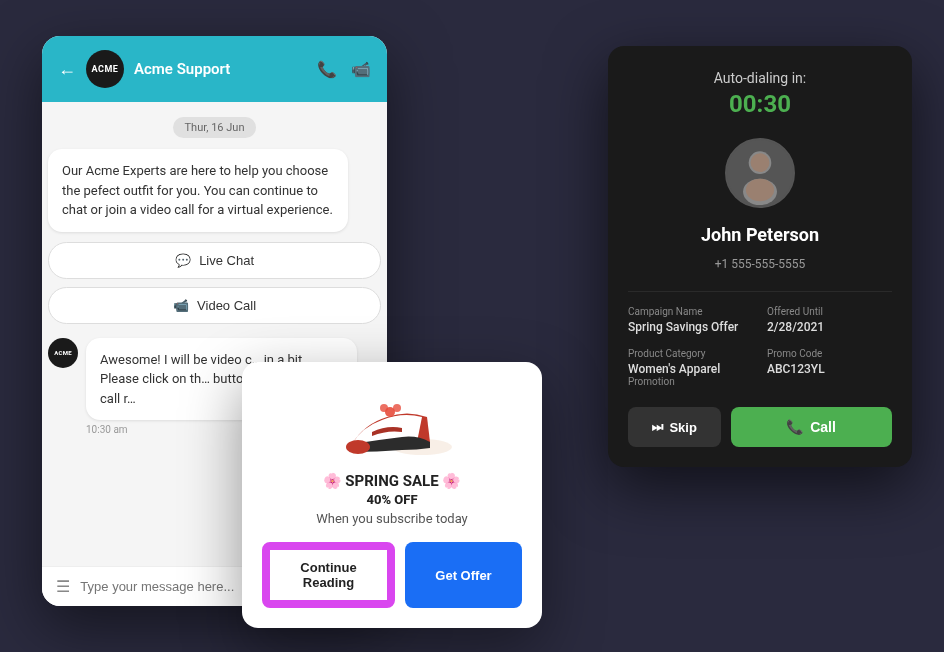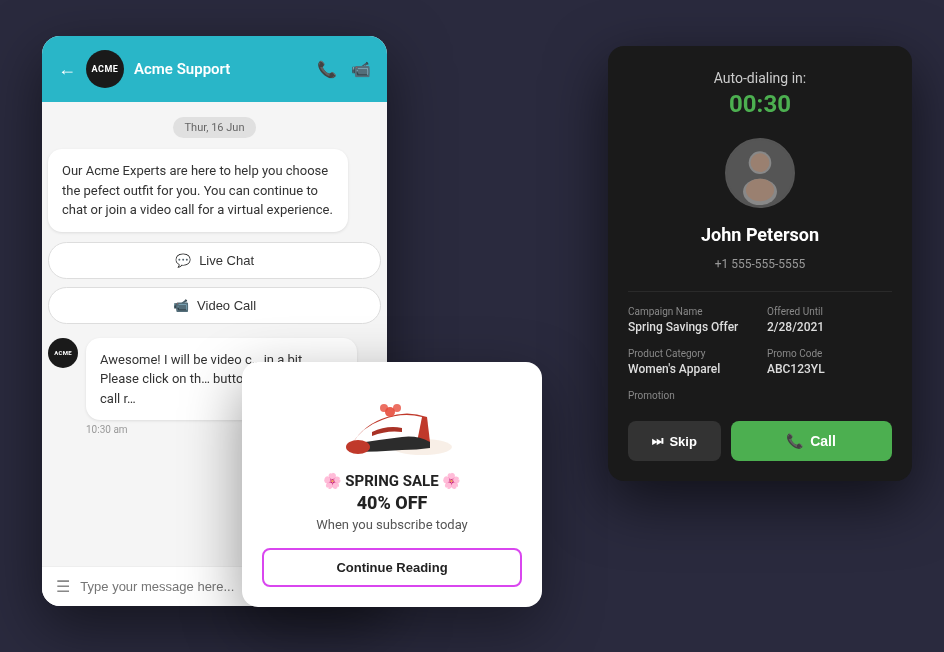--- a/index.html
+++ b/index.html
@@ -251,21 +251,21 @@
 
     .spring-sale-title {
       font-size: 15px;
       font-weight: 700;
       color: #222;
       margin-bottom: 2px;
       text-align: center;
     }
 
     .discount-text {
-      font-size: 18px;
+      font-size: 13px;
       font-weight: 800;
       color: #222;
       margin-bottom: 4px;
       text-align: center;
     }
 
     .subscribe-text {
       font-size: 13px;
       color: #555;
       margin-bottom: 16px;
@@ -273,21 +273,21 @@
     }
 
     .popup-buttons {
       display: flex;
       gap: 10px;
       width: 100%;
     }
 
     .continue-btn {
       flex: 1;
-      border: 2px solid #d946ef;
+      border: 8px solid #d946ef;
       background: white;
       border-radius: 8px;
       padding: 10px;
       font-size: 13px;
       font-weight: 600;
       color: #222;
       cursor: pointer;
     }
 
     .get-offer-btn {
@@ -355,21 +355,20 @@
       text-align: center;
       font-size: 12px;
       color: #999;
       margin-bottom: 20px;
     }
 
     .info-grid {
       display: grid;
       grid-template-columns: 1fr 1fr;
       gap: 14px;
-      margin-bottom: 14px;
     }
 
     .info-item label {
       display: block;
       font-size: 10px;
       color: #888;
       margin-bottom: 3px;
     }
 
     .info-item span {
@@ -524,20 +523,21 @@
         <circle cx="62" cy="26" r="4" fill="#e74c3c" opacity="0.8"></circle>
       </svg>
     </div>
 
     <div class="spring-sale-title">🌸 SPRING SALE 🌸</div>
     <div class="discount-text">40% OFF</div>
     <div class="subscribe-text">When you subscribe today</div>
 
     <div class="popup-buttons">
       <button class="continue-btn">Continue Reading</button>
+      <button class="get-offer-btn">Get Offer</button>
     </div>
   </div>
 
   <div class="dialer-panel">
     <div class="auto-dial-label">Auto-dialing in:</div>
     <div class="dial-timer">00:30</div>
 
     <div class="caller-avatar">
       <svg viewBox="0 0 70 70" width="70" height="70">
         <circle cx="35" cy="35" r="35" fill="#555"></circle>

